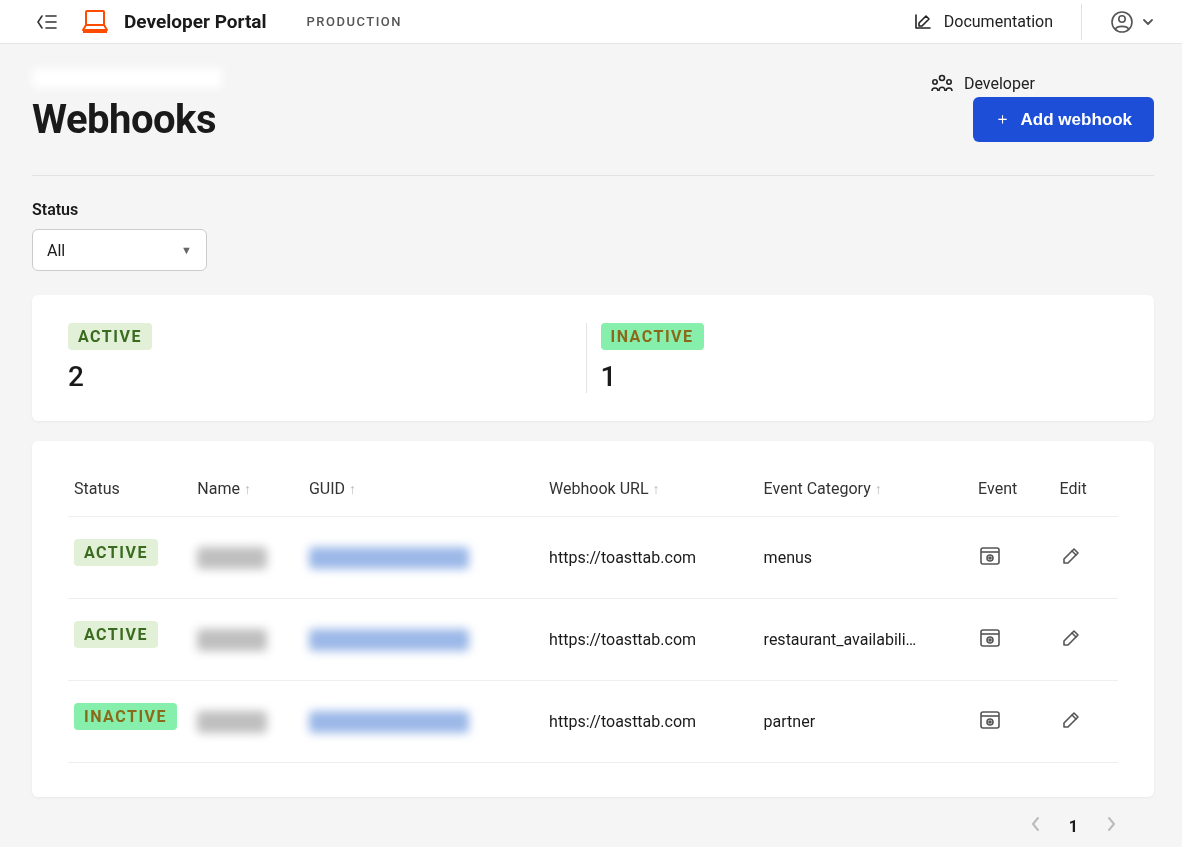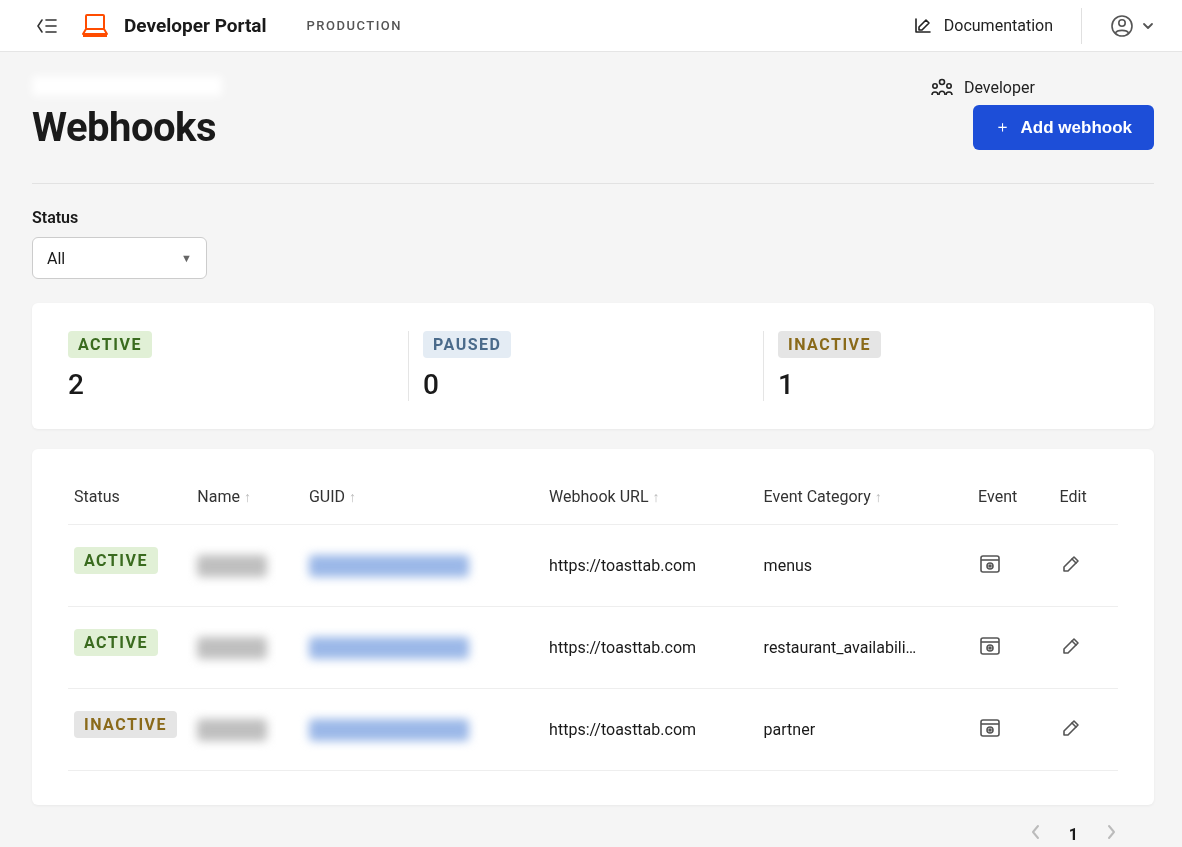--- a/index.html
+++ b/index.html
@@ -7,21 +7,21 @@
       font-family: -apple-system, BlinkMacSystemFont, "Segoe UI", Roboto, Helvetica, Arial, sans-serif;
       background: #f5f5f5;
       color: #1a1a1a;
       width: 1182px;
       height: 847px;
       overflow: hidden;
     }
 
     
     .topnav {
-      height: 52px;
+      height: 44px;
       background: #fff;
       border-bottom: 1px solid #e5e5e5;
       display: flex;
       align-items: center;
       padding: 0 28px 0 36px;
     }
     .menu-toggle {
       display: flex;
       align-items: center;
       gap: 2px;
@@ -156,21 +156,21 @@
       display: inline-block;
       padding: 4px 10px;
       border-radius: 4px;
       font-size: 16px;
       font-weight: 700;
       letter-spacing: 1.5px;
       margin-bottom: 10px;
     }
     .badge-active   { background: #e1f0d6; color: #3a6b1f; }
     .badge-paused   { background: #e4ecf4; color: #4a6a8a; }
-    .badge-inactive { background: #e5e5e5; color: #8a6a1a; }
+    .badge-inactive { background: #86efac; color: #8a6a1a; }
     .summary-count { font-size: 28px; font-weight: 500; }
 
     
     .table-card { padding: 20px 36px 34px; }
     table { width: 100%; border-collapse: collapse; }
     th {
       text-align: left;
       font-size: 16px;
       font-weight: 400;
       color: #333;
@@ -318,24 +318,20 @@
       <span class="select-caret">▼</span>
     </div>
   </div>
 
   <div class="card summary-card">
     <div class="summary-cell">
       <span class="badge badge-active">ACTIVE</span>
       <div class="summary-count">2</div>
     </div>
     <div class="summary-cell">
-      <span class="badge badge-paused">PAUSED</span>
-      <div class="summary-count">0</div>
-    </div>
-    <div class="summary-cell">
       <span class="badge badge-inactive">INACTIVE</span>
       <div class="summary-count">1</div>
     </div>
   </div>
 
   <div class="card table-card">
     <table>
       <thead>
         <tr>
           <th class="col-status">

